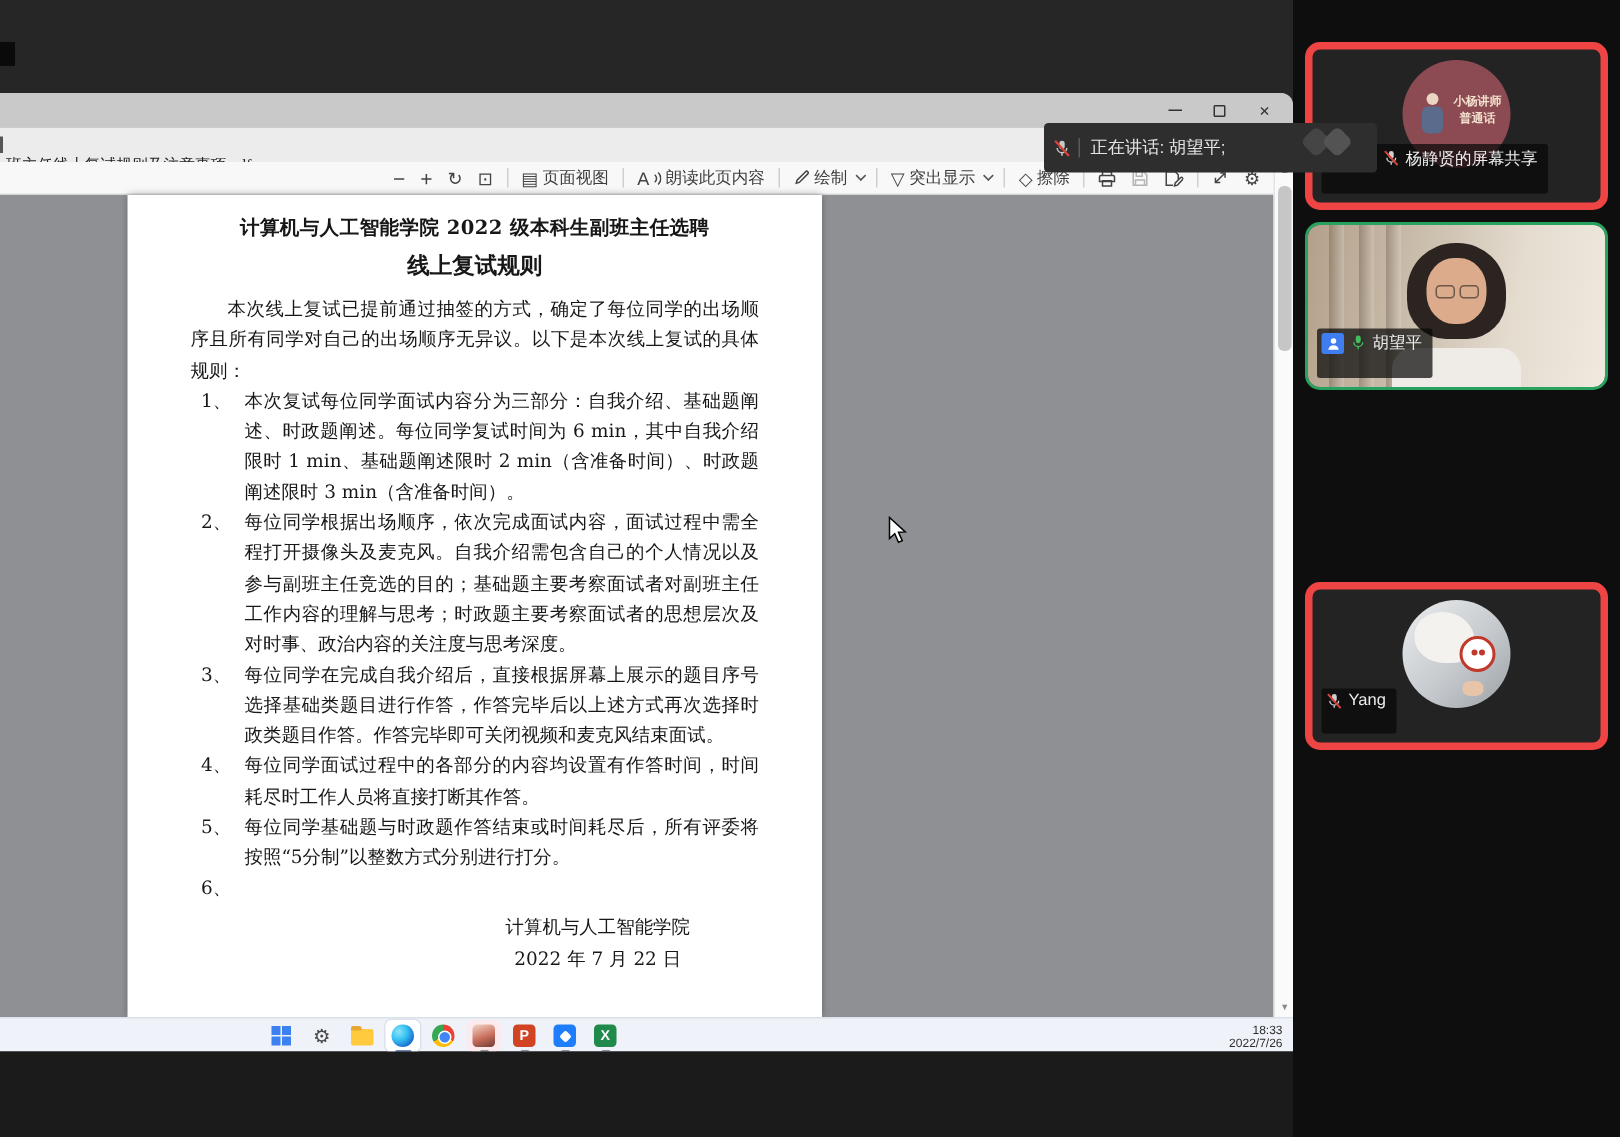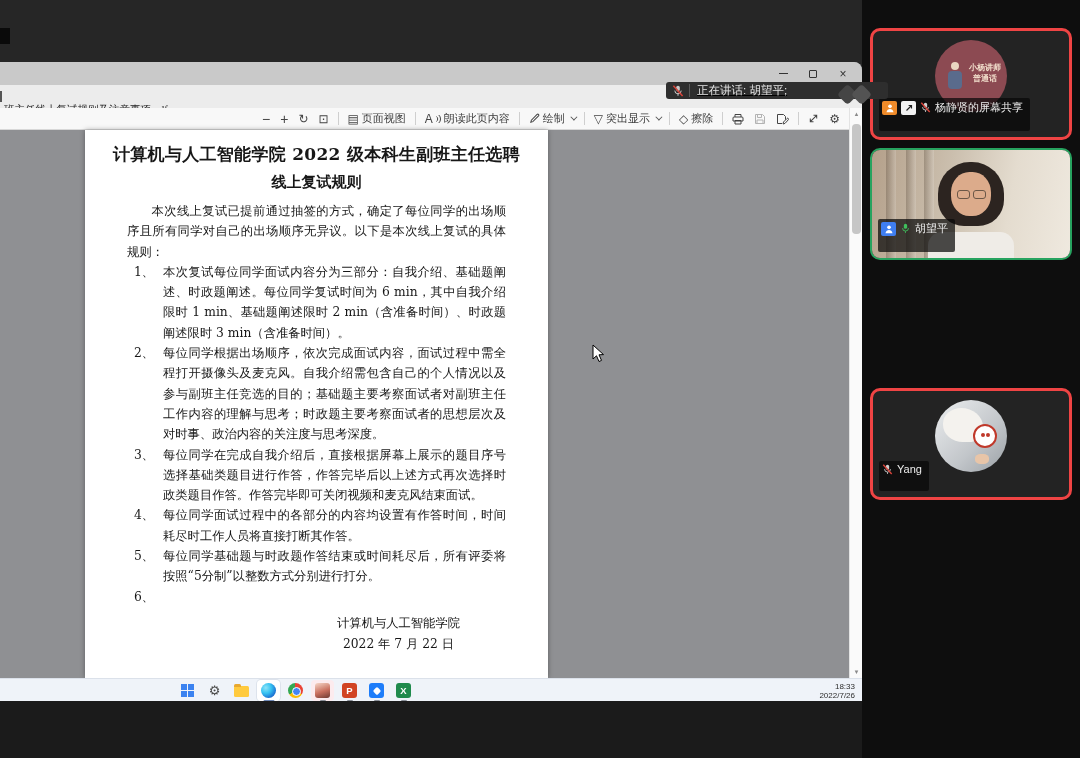--- a/index.html
+++ b/index.html
@@ -32,39 +32,39 @@
   .tbtn .ic.big { font-size:14px; }
   .tb-divider { width:1px; height:13px; background:#cfcfcf; margin:0 4px; }
   .caret { display:inline-block; width:5px; height:5px; border-right:1px solid #555; border-bottom:1px solid #555;
            transform:rotate(45deg) translateY(-2px); margin-left:2px; }
   .disabled .ic, .disabled svg { opacity:.38; }
 
   .docarea { position:absolute; left:0; top:68px; width:862px; height:548px; background:#8f9093; }
   .page { position:absolute; left:85px; top:0; width:463px; height:548px; background:#ffffff;
           box-shadow:0 0 5px rgba(0,0,0,.35); overflow:hidden;
           font-family:"DejaVu Serif", serif; color:#171717; }
-  .doc-title { margin-top:13px; text-align:center; font-size:17px; font-weight:bold; letter-spacing:.3px; }
+  .doc-title { margin-top:13px; text-align:center; font-size:13px; font-weight:bold; letter-spacing:.3px; }
   .doc-title2 { margin-top:7px; text-align:center; font-size:15px; font-weight:bold; }
   .doc-body { margin:9px 42px 0 42px; font-size:12.3px; line-height:20.3px; text-align:justify; }
   .doc-intro { text-indent:2em; }
   .doc-item { position:relative; padding-left:36px; }
   .doc-item .num { position:absolute; left:7px; top:0; }
   .doc-sign { margin:26px 88px 0 auto; width:-moz-fit-content; width:fit-content; text-align:center;
               font-size:12.3px; line-height:21px; }
 
   
   .pdf-scroll { position:absolute; right:0; top:46px; width:13px; height:570px; background:#fafafa; border-left:1px solid #e3e3e3; }
   .pdf-scroll .arrow { position:absolute; left:0; width:13px; text-align:center; font-size:6px; color:#8a8a8a; }
   .pdf-scroll .up { top:3px; }
   .pdf-scroll .down { bottom:3px; }
   .pdf-thumb { position:absolute; left:2px; top:16px; width:9px; height:110px; background:#c6c6c6; border-radius:4px; }
 
   
-  .banner { position:absolute; left:666px; top:82px; width:222px; height:17px; background:#2e2e2e;
-            border-radius:3px; display:flex; align-items:center; padding:0 6px; z-index:60;text-decoration:underline; }
+  .banner { position:absolute; left:696px; top:82px; width:222px; height:33px; background:#2e2e2e;
+            border-radius:3px; display:flex; align-items:center; padding:0 6px; z-index:60; }
   .banner .sep { width:1px; height:13px; background:#5a5a5a; margin:0 7px 0 5px; }
   .banner-text { font-size:11.5px; color:#e4e4e4; white-space:nowrap; }
   .tm-logo { position:absolute; right:6px; top:1px; width:50px; height:23px; }
   .tm-logo i { position:absolute; top:4px; width:15px; height:15px; border-radius:4px; transform:rotate(45deg); }
   .tm-logo .d1 { left:8px;  background:#454545; }
   .tm-logo .d2 { left:22px; background:#535353; }
 
   
   .taskbar { position:absolute; left:0; top:678px; width:862px; height:23px; background:#eff3f9; border-top:1px solid #dbe1ea; }
   .tb-items { position:absolute; left:176px; top:1px; display:flex; gap:4px; }
@@ -92,21 +92,21 @@
   .ic-ppt { background:#d14423; }
   .ic-excel { background:#1f8a4c; }
   .ic-meet { position:relative; width:15px; height:15px; border-radius:3px; background:#1d7dfa; }
   .ic-meet::after { content:""; position:absolute; left:4.5px; top:4.5px; width:6px; height:6px; background:#fff; border-radius:1.5px; transform:rotate(45deg); }
   .tb-clock { position:absolute; right:7px; top:2.5px; text-align:right; font-size:8px; line-height:9.5px; color:#2d2d2d; }
   .bottom-dark { position:absolute; left:0; top:701px; width:862px; height:57px; background:#1b1b1b; }
 
   
   .sidebar { position:absolute; left:862px; top:0; width:218px; height:758px; background:#0e0e0e; }
   .tile { position:absolute; left:8px; width:202px; height:112px; background:#232323;
-          border:3px solid #ef4444; border-radius:10px; overflow:hidden; }
+          border:5px solid #ef4444; border-radius:10px; overflow:hidden; }
   .tile.speaking { border:2px solid #27a35f; }
   .avatar { position:absolute; left:50%; top:42%; transform:translate(-50%,-50%); width:72px; height:72px;
             border-radius:50%; overflow:hidden; }
   .badge { position:absolute; left:6px; bottom:6px; display:flex; align-items:center; gap:4px;
            background:rgba(8,8,8,.72); padding:2px 7px 16px 3px; border-radius:2px;
            font-size:11px; color:#ececec; white-space:nowrap; max-width:188px; }
   .chip { width:15px; height:14px; border-radius:2px; display:flex; align-items:center; justify-content:center; flex:none; }
   .chip.orange { background:#ef8b2a; }
   .chip.blue { background:#3f7ef0; }
   .chip.white { background:#f2f2f2; }

